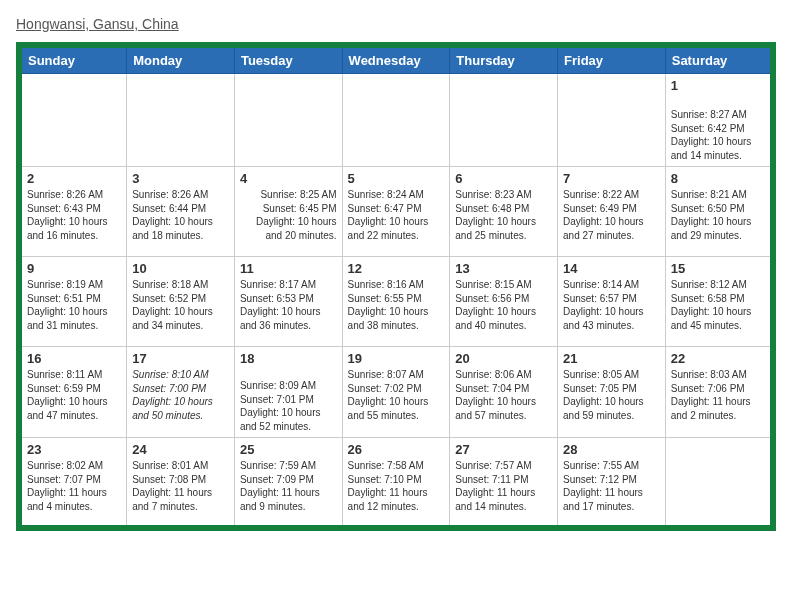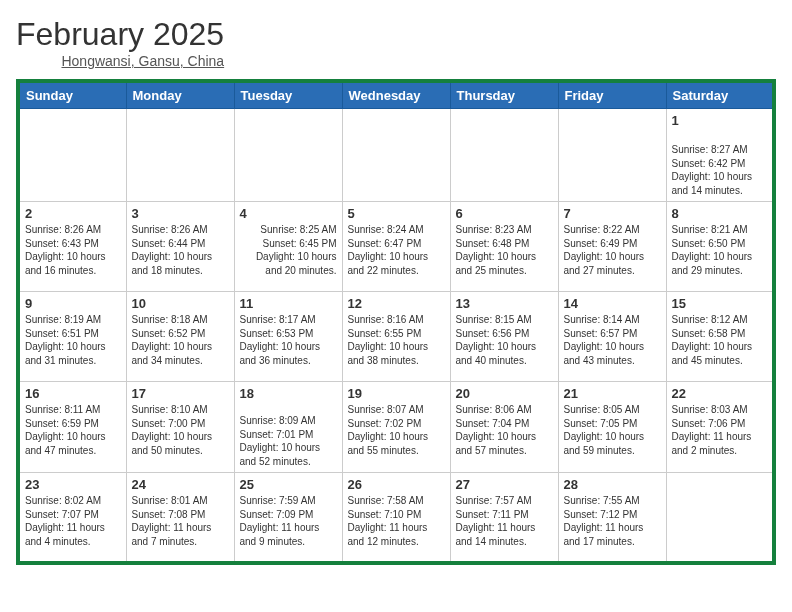--- a/index.html
+++ b/index.html
@@ -41,21 +41,21 @@
       font-weight: normal;
     }
     .subtitle {
       font-size: 14px;
       color: #555;
       text-decoration: underline;
     }
     .calendar {
       width: 100%;
       border-collapse: collapse;
-      border: 4px solid #15803d;
+      border: 6px solid #15803d;
     }
     .calendar th {
       background: #2a6db5;
       color: #fff;
       font-size: 13px;
       padding: 5px 6px;
       text-align: left;
       font-weight: bold;
       border: 1px solid #1a5a9a;
     }
@@ -82,21 +82,20 @@
     }
     .empty-cell {
       background: #fff;
     }
   </style>
 </head>
 <body>
 
 <div class="header">
   <div class="title-block">
-    <div class="month-title">February 2025</div>
     <div class="subtitle">Hongwansi, Gansu, China</div>
   </div>
 </div>
 
 <table class="calendar">
   <thead>
     <tr>
     <th>Sunday</th>
         <th>Monday</th>
         <th>Tuesday</th>
@@ -227,21 +226,21 @@
       <tr>
         <td>
           <span class="day-num">16</span>
           <div class="day-info" style="white-space: pre-line;">Sunrise: 8:11 AM
 Sunset: 6:59 PM
 Daylight: 10 hours
 and 47 minutes.</div>
         </td>
         <td>
           <span class="day-num">17</span>
-          <div class="day-info" style="white-space: pre-line;">Sunrise: 8:10 AM
+          <div class="day-info" style="white-space: pre-line; font-style: italic;">Sunrise: 8:10 AM
 Sunset: 7:00 PM
 Daylight: 10 hours
 and 50 minutes.</div>
         </td>
         <td>
           <span class="day-num">18</span>
           <div class="day-info" style="white-space: pre-line; margin-top: 13px;">Sunrise: 8:09 AM
 Sunset: 7:01 PM
 Daylight: 10 hours
 and 52 minutes.</div>

